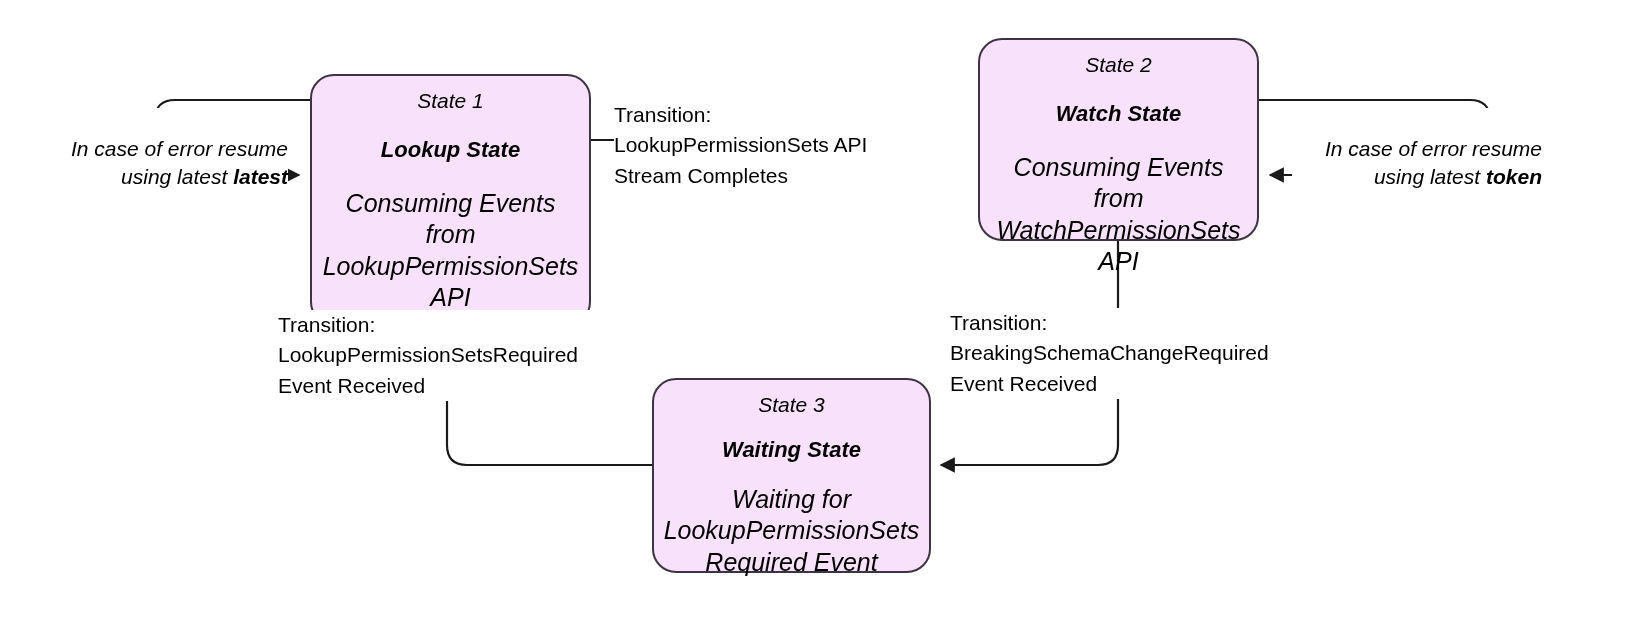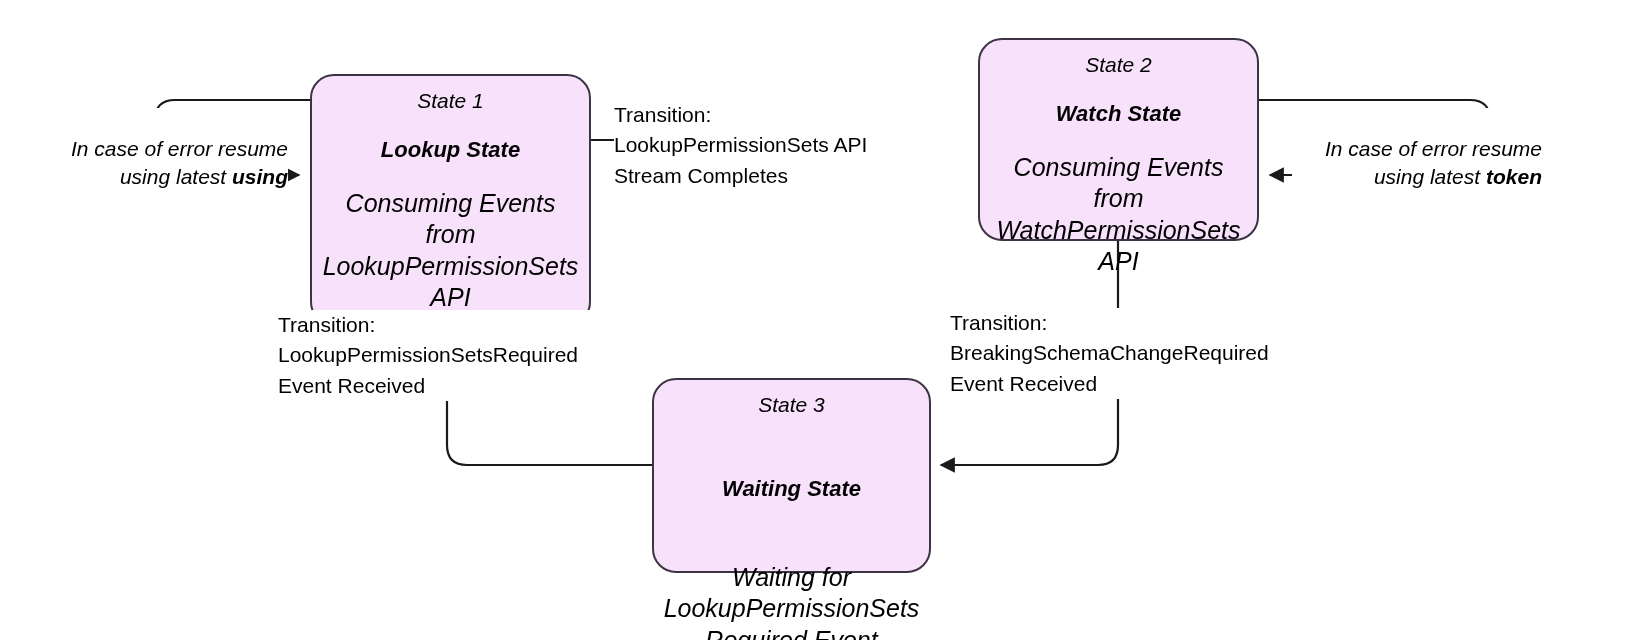--- a/index.html
+++ b/index.html
@@ -53,21 +53,21 @@
   .state-desc {
     font-style: italic;
     font-size: 25px;
     line-height: 1.26;
     margin-top: 24px;
     padding: 0 10px;
     white-space: pre-line;
   }
   #state1 { left: 310px; top: 38px; width: 281px; height: 252px; margin-top: 36px; }
   #state2 { left: 978px; top: 38px; width: 281px; height: 203px; }
-  #state3 { left: 652px; top: 378px; width: 279px; height: 195px; gap: 39px; }
+  #state3 { left: 652px; top: 378px; width: 279px; height: 195px; }
   #state3 .state-title { margin-top: 20px; }
   #state3 .state-desc  { margin-top: 20px; }
 
   .edge-label {
     position: absolute;
     font-size: 21px;
     line-height: 1.45;
     color: #000000;
     text-align: left;
     white-space: pre-line;
@@ -155,21 +155,21 @@
   <div class="edge-label" id="label-t2">Transition:
 BreakingSchemaChangeRequired
 Event Received</div>
 
   <div class="edge-label" id="label-t3">Transition:
 LookupPermissionSetsRequired
 Event Received</div>
 
   <div class="note-label" id="note-cursor">
     <span>In case of error resume
-using latest </span><b>using</b>
+using latest </span><b>latest</b>
   </div>
 
   <div class="note-label" id="note-token">
     <span>In case of error resume
 using latest </span><b>token</b>
   </div>
 
 </div>
 
 </body></html>

